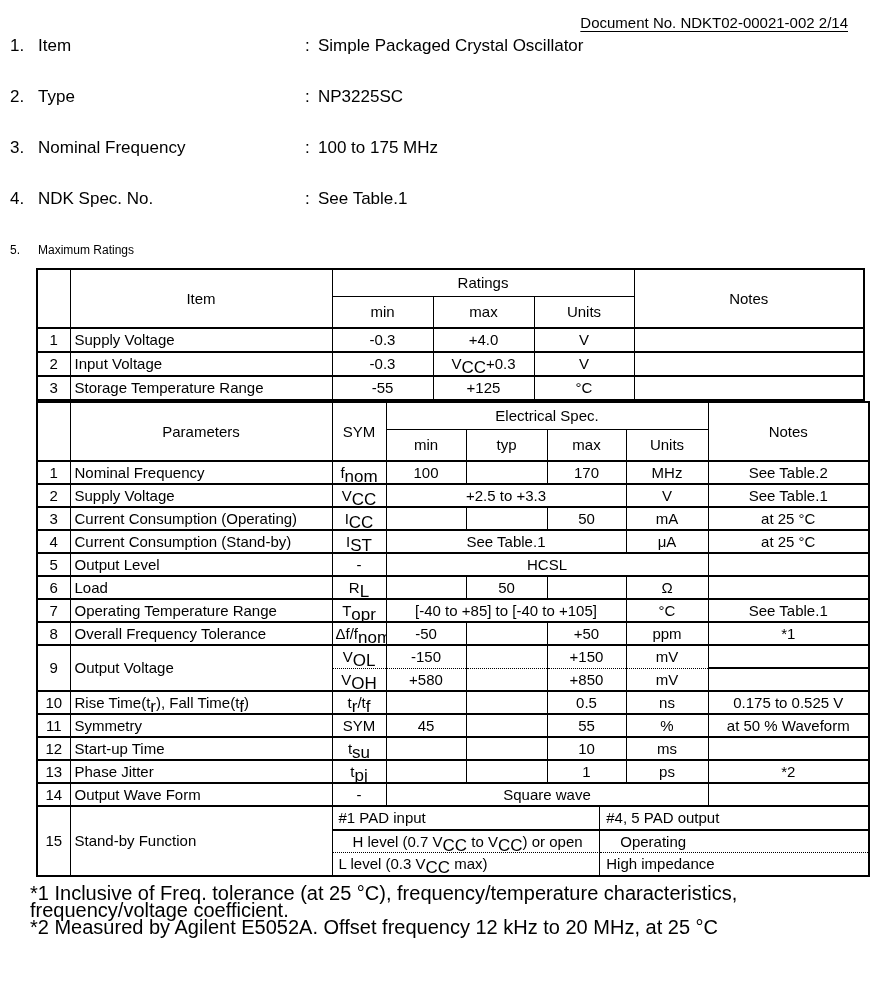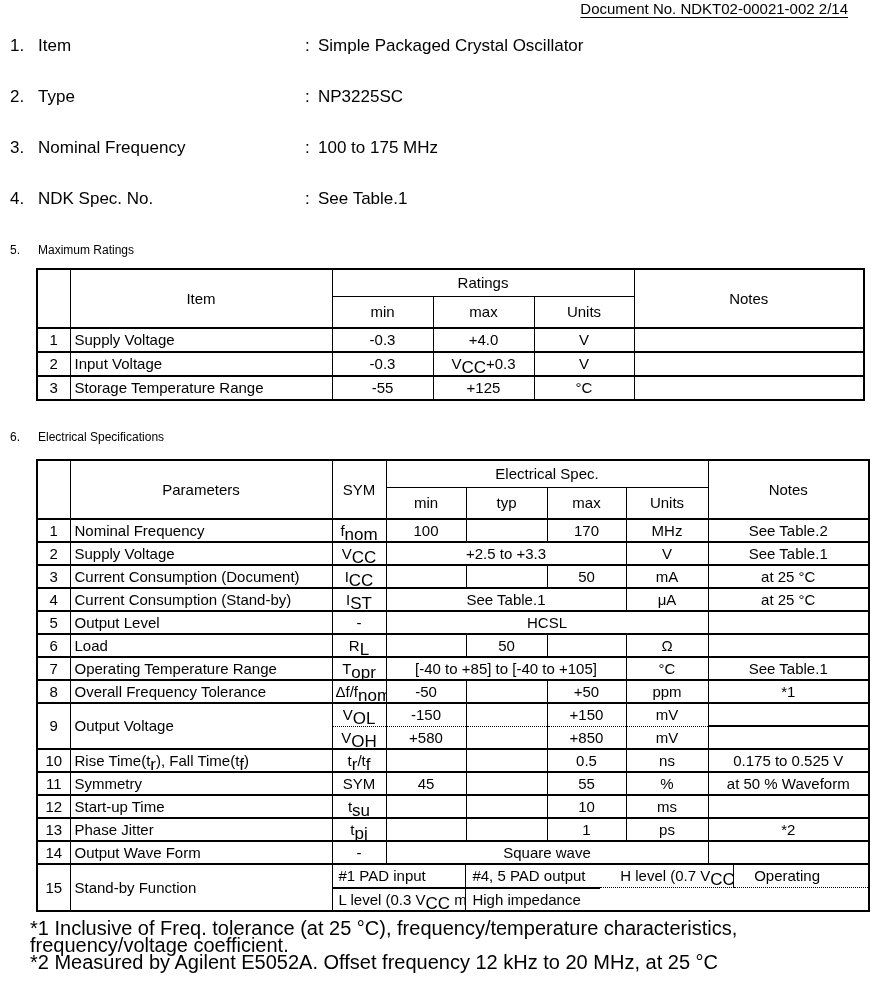--- a/index.html
+++ b/index.html
@@ -1,21 +1,21 @@
 <!DOCTYPE html>
 <html><head>
 <meta charset="utf-8">
 <style>
   html,body{margin:0;padding:0;}
   body{
     width:881px;height:983px;background:#ffffff;color:#000000;
     font-family:"Liberation Sans", sans-serif;position:relative;overflow:hidden;
   }
   .docno{
-    position:absolute;top:0;right:33px;font-size:15px;
+    position:absolute;top:14px;right:33px;font-size:15px;
     text-decoration:underline;text-underline-offset:3px;
   }
   .content{padding-top:36px;}
   .item-row{margin-left:10px;font-size:17px;line-height:20px;margin-bottom:31px;white-space:nowrap;}
   .item-num{display:inline-block;width:28px;}
   .item-label{display:inline-block;width:267px;}
   .item-colon{display:inline-block;width:13px;}
   .section-heading{margin:0 0 8px 10px;font-size:12px;line-height:20px;}
   .section-heading .item-num{width:28px;}
 
@@ -33,21 +33,21 @@
   .mr td{height:22px;}
   .es td{height:21px;}
   .left{text-align:left;padding-left:4px;}
   th.thin-b{border-bottom-width:1px;}
   th.thin-t{border-top-width:1px;}
   .es td.bdot{border-bottom:1px dotted #000;}
   .es td.tdot{border-top:1px dotted #000;}
   td.p0{padding:0;}
   sub{font-size:17px;line-height:0;}
 
-  .grid15{display:grid;grid-template-columns:1fr 1fr 1fr 1fr;}
+  .grid15{display:grid;grid-template-columns:1fr 1fr;}
   .grid15 .g{height:21.5px;line-height:21.5px;padding:0 6px;text-align:left;overflow:hidden;white-space:nowrap;}
   .grid15 .gl{border-right:1px solid #000;}
   .grid15 .r1{border-bottom:2px solid #000;}
   .grid15 .r2{border-bottom:1px dotted #000;padding-left:20px;}
 
   .footnotes{margin:8px 0 0 30px;font-size:20px;line-height:17px;}
 </style>
 </head>
 <body>
 
@@ -113,23 +113,20 @@
       <td>3</td>
       <td class="left">Storage Temperature Range</td>
       <td>-55</td>
       <td>+125</td>
       <td>°C</td>
       <td></td>
     </tr>
   </tbody>
     </table>
 
-  <div class="section-heading" style="margin-top:26px;margin-bottom:12px;">
-    <span class="item-num">6.</span><span>Electrical Specifications</span>
-  </div>
 
   <table class="es">
     <colgroup>
         <col style="width:33px">
         <col style="width:262px">
         <col style="width:54px">
         <col style="width:80px">
         <col style="width:81px">
         <col style="width:79px">
         <col style="width:82px">
@@ -165,21 +162,21 @@
       <td>2</td>
       <td class="left">Supply Voltage</td>
       <td>V<sub>CC</sub></td>
       <td colspan="3">+2.5 to +3.3</td>
       <td>V</td>
       <td>See Table.1</td>
     </tr>
 
     <tr>
       <td>3</td>
-      <td class="left">Current Consumption (Document)</td>
+      <td class="left">Current Consumption (Operating)</td>
       <td>I<sub>CC</sub></td>
       <td></td>
       <td></td>
       <td>50</td>
       <td>mA</td>
       <td>at 25 °C</td>
     </tr>
 
     <tr>
       <td>4</td>

